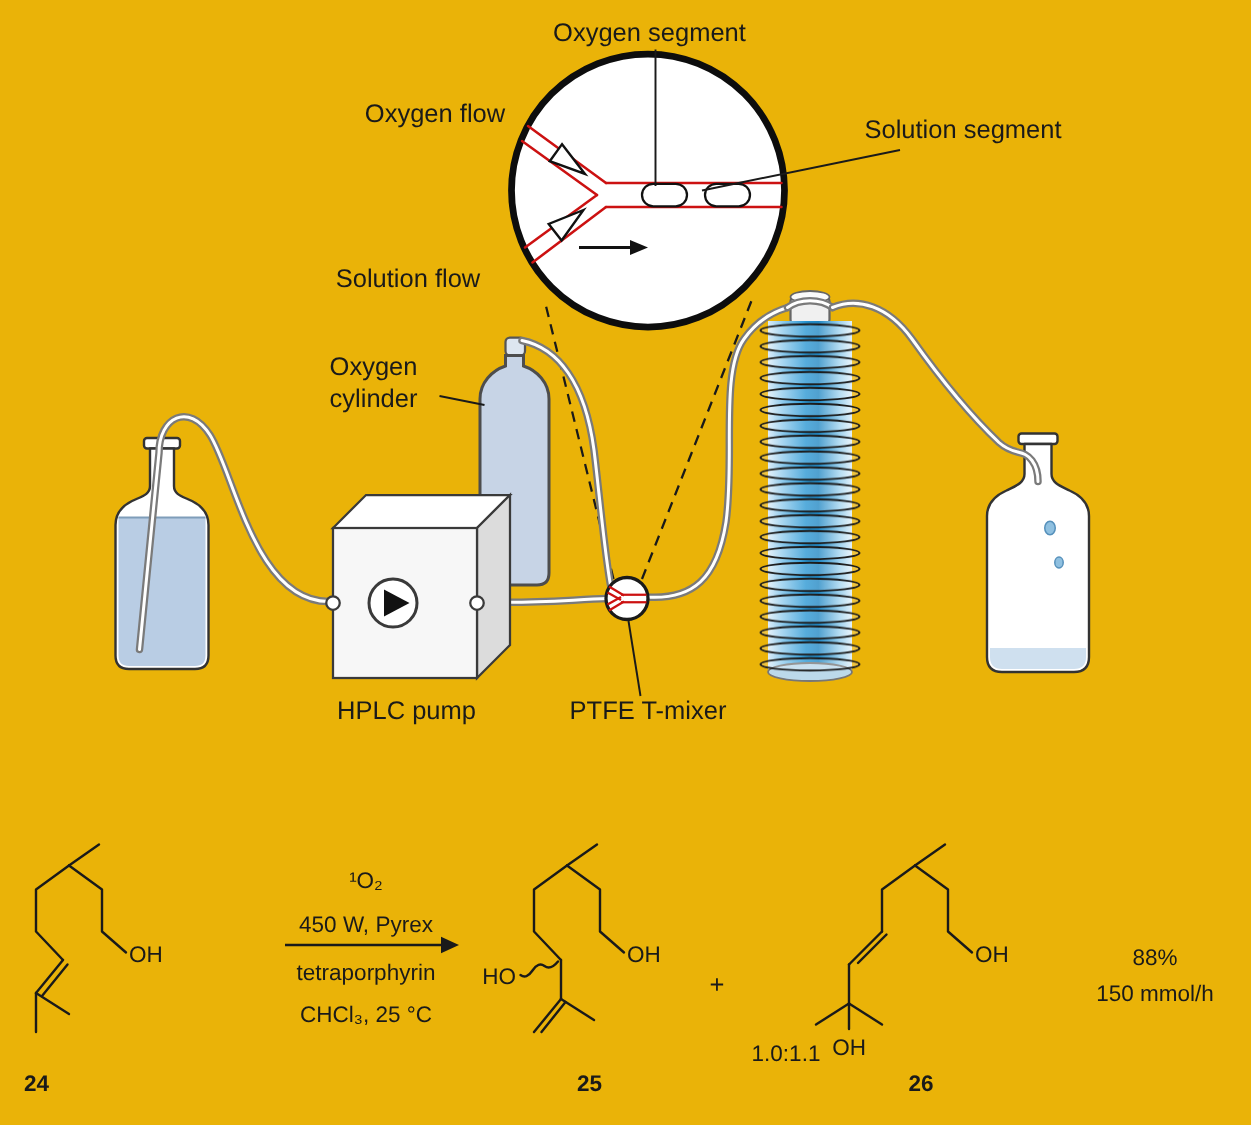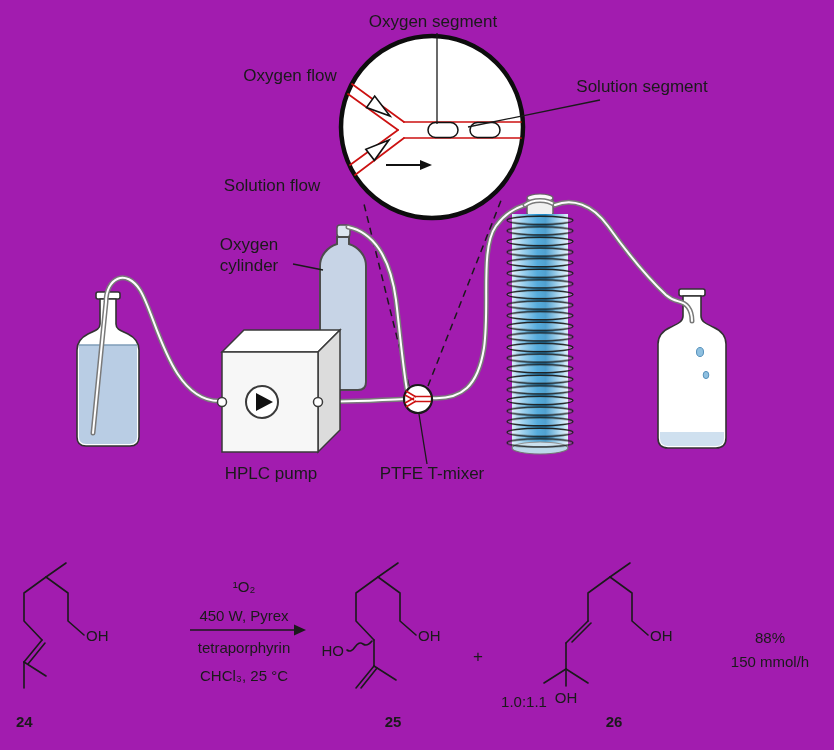--- a/index.html
+++ b/index.html
@@ -1,16 +1,16 @@
 <!DOCTYPE html>
 <html><head>
 <meta charset="utf-8">
 <style>
   html,body{margin:0;padding:0;background:#ffffff;}
-  #stage{position:relative;width:834px;height:750px;background:#a21caf;overflow:hidden;}
+  #stage{position:relative;width:834px;height:750px;background:#eab308;overflow:hidden;}
   svg{display:block;}
   text{font-family:"Liberation Sans","DejaVu Sans",sans-serif;fill:#1a1a1a;}
   .lbl17{font-size:17px;}
   .lbl15{font-size:15px;}
   .bold{font-weight:bold;}
   .bond{stroke:#1a1a1a;stroke-width:1.6;fill:none;stroke-linecap:round;stroke-linejoin:round;}
   .tube-outer{stroke:#7a7a7a;stroke-width:5;fill:none;stroke-linecap:round;}
   .tube-inner{stroke:#ffffff;stroke-width:2;fill:none;stroke-linecap:round;}
   .channel{stroke:#cc1111;stroke-width:1.7;fill:none;stroke-linecap:round;}
   .pointer{stroke:#1a1a1a;stroke-width:1.3;fill:none;}

